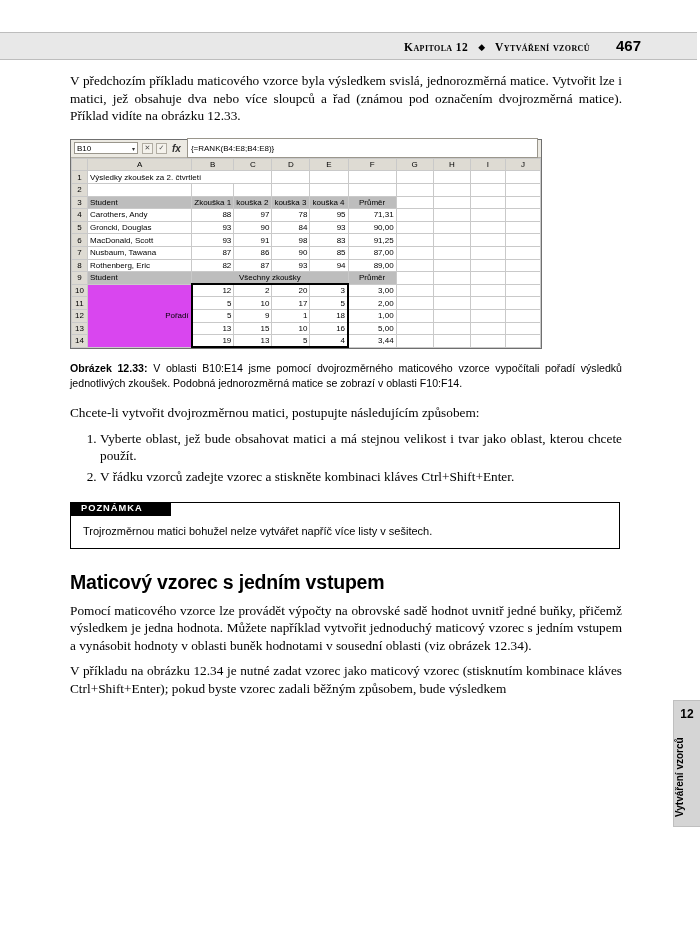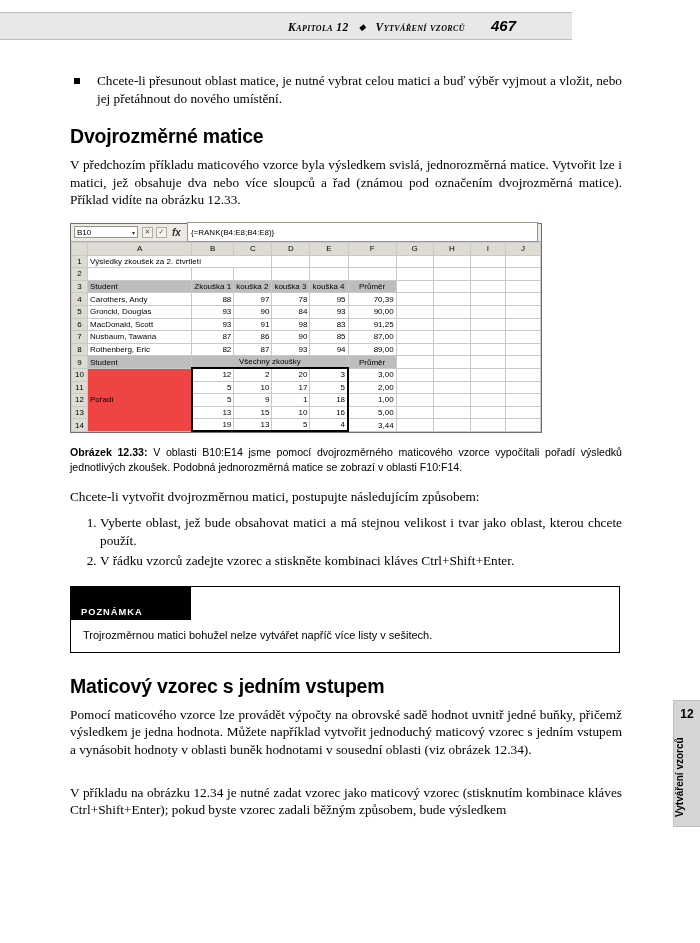--- a/index.html
+++ b/index.html
@@ -12,28 +12,27 @@
     height: 943px;
     position: relative;
     font-family: "Liberation Serif", serif;
     color: #000;
     overflow: hidden;
   }
 
   
   .page-header {
     position: absolute;
-    top: 12px;
+    top: 32px;
     left: 0;
-    width: 572px;
+    width: 697px;
     height: 26px;
     background: #e8e8e8;
     border-top: 1px solid #bdbdbd;
     border-bottom: 1px solid #bdbdbd;
-    font-style: italic;
   }
   .header-inner {
     position: absolute;
     right: 56px;
     top: 4px;
     display: flex;
     align-items: baseline;
     gap: 10px;
     font-family: "Liberation Serif", serif;
   }
@@ -186,23 +185,23 @@
   .gray { background: #bdbdbd; }
   .r { text-align: right; }
   .c { text-align: center; }
   .b { font-weight: bold; }
   .title-cell { font-weight: bold; font-size: 9px; }
   .sel-left { border-left: 2px solid #000 !important; }
   .sel-right { border-right: 2px solid #000 !important; }
   .sel-top { border-top: 2px solid #000 !important; }
   .sel-bot { border-bottom: 2px solid #000 !important; }
   .poradi {
-    background: #ef4444;
+    background: #d946ef;
     font-size: 14px;
-    text-align: left;
+    text-align: right;
     vertical-align: middle;
     font-weight: normal;
     margin-left: 38px;
   }
 
   p.caption {
     font-family: "Liberation Sans", sans-serif;
     font-size: 10.6px;
     line-height: 14.5px;
     margin: 12px 0 0 0;
@@ -225,22 +224,22 @@
     border: 1px solid #000;
     background: #fff;
   }
   .note-head {
     background: #000;
     color: #fff;
     font-family: "Liberation Sans", sans-serif;
     font-size: 9.3px;
     font-weight: bold;
     letter-spacing: 1px;
-    padding: 20px 0 3px 10px;
-    width: 120px;
+    padding: 0 0 3px 10px;
+    width: 100px;
     box-sizing: border-box;
   }
   .note-body {
     font-family: "Liberation Sans", sans-serif;
     font-size: 11px;
     padding: 9px 12px 11px 12px;
   }
 
   
   .side-tab {
@@ -282,24 +281,22 @@
     <span class="hdr-chapter">Kapitola 12</span>
     <span class="hdr-diamond">◆</span>
     <span class="hdr-title">Vytváření vzorců</span>
     <span class="hdr-pageno">467</span>
   </div>
 </div>
 
 <div class="content">
 
   <ul class="bullets">
-    <li><span class="sq"></span><span>Chcete-li přesunout oblast matice, je nutné vybrat celou matici a buď výběr vyjmout a vložit, nebo jej přetáhnout do nového umístění.</span></li>
   </ul>
 
-  <h2 class="sect">Dvojrozměrné matice</h2>
   <p class="body">V předchozím příkladu maticového vzorce byla výsledkem svislá, jednorozměrná matice. Vytvořit lze i matici, jež obsahuje dva nebo více sloupců a řad (známou pod označením dvojrozměrná matice). Příklad vidíte na obrázku 12.33.</p>
 
   <div class="figure">
     <div class="formula-bar">
       <div class="namebox">
         <span>B10</span>
         <span class="caret">▾</span>
       </div>
       <div class="fbtns">
         <span class="fbtn">✕</span>
@@ -375,21 +372,21 @@
             <td class=""></td>
             <td class=""></td>
           </tr>
           <tr>
             <td class="rowhead">4</td>
             <td class="">Carothers, Andy</td>
             <td class="r">88</td>
             <td class="r">97</td>
             <td class="r">78</td>
             <td class="r">95</td>
-            <td class="r">70,39</td>
+            <td class="r">71,31</td>
             <td class=""></td>
             <td class=""></td>
             <td class=""></td>
             <td class=""></td>
           </tr>
           <tr>
             <td class="rowhead">5</td>
             <td class="">Groncki, Douglas</td>
             <td class="r">93</td>
             <td class="r">90</td>
@@ -524,19 +521,19 @@
     <li>V řádku vzorců zadejte vzorec a stiskněte kombinaci kláves Ctrl+Shift+Enter.</li>
   </ol>
 
   <div class="note">
     <div class="note-head">POZNÁMKA</div>
     <div class="note-body">Trojrozměrnou matici bohužel nelze vytvářet napříč více listy v sešitech.</div>
   </div>
 
   <h2 class="sect" style="margin-top:22px;">Maticový vzorec s jedním vstupem</h2>
   <p class="body">Pomocí maticového vzorce lze provádět výpočty na obrovské sadě hodnot uvnitř jedné buňky, přičemž výsledkem je jedna hodnota. Můžete například vytvořit jednoduchý maticový vzorec s jedním vstupem a vynásobit hodnoty v oblasti buněk hodnotami v sousední oblasti (viz obrázek 12.34).</p>
-  <p class="body" style="margin-top:25px;">V příkladu na obrázku 12.34 je nutné zadat vzorec jako maticový vzorec (stisknutím kombinace kláves Ctrl+Shift+Enter); pokud byste vzorec zadali běžným způsobem, bude výsledkem</p>
+  <p class="body" style="margin-top:8px;">V příkladu na obrázku 12.34 je nutné zadat vzorec jako maticový vzorec (stisknutím kombinace kláves Ctrl+Shift+Enter); pokud byste vzorec zadali běžným způsobem, bude výsledkem</p>
 </div>
 
 <div class="side-tab">
   <div class="num">12</div>
   <div class="vtext">Vytváření vzorců</div>
 </div>
 
 </body></html>

